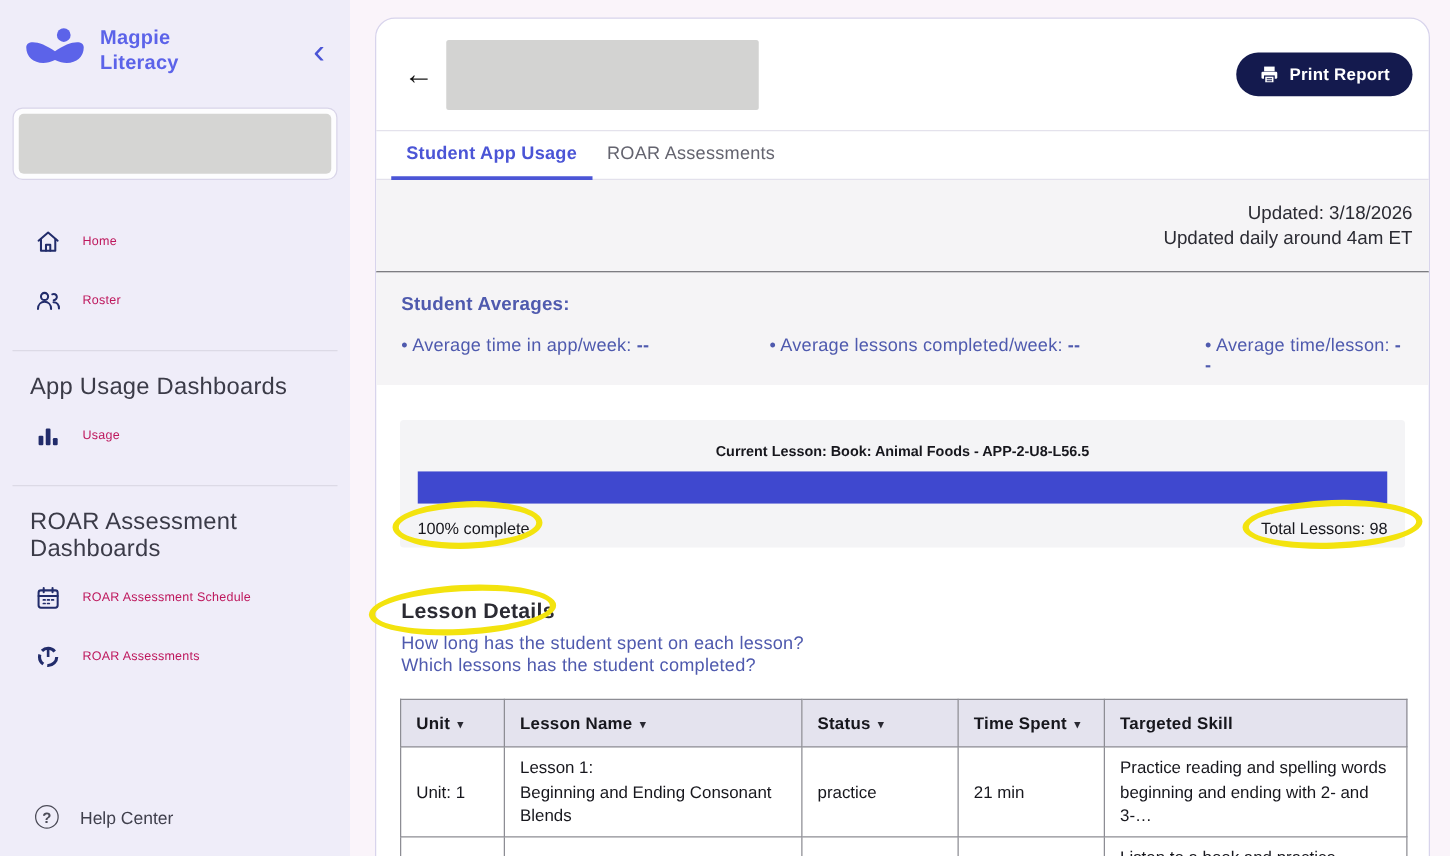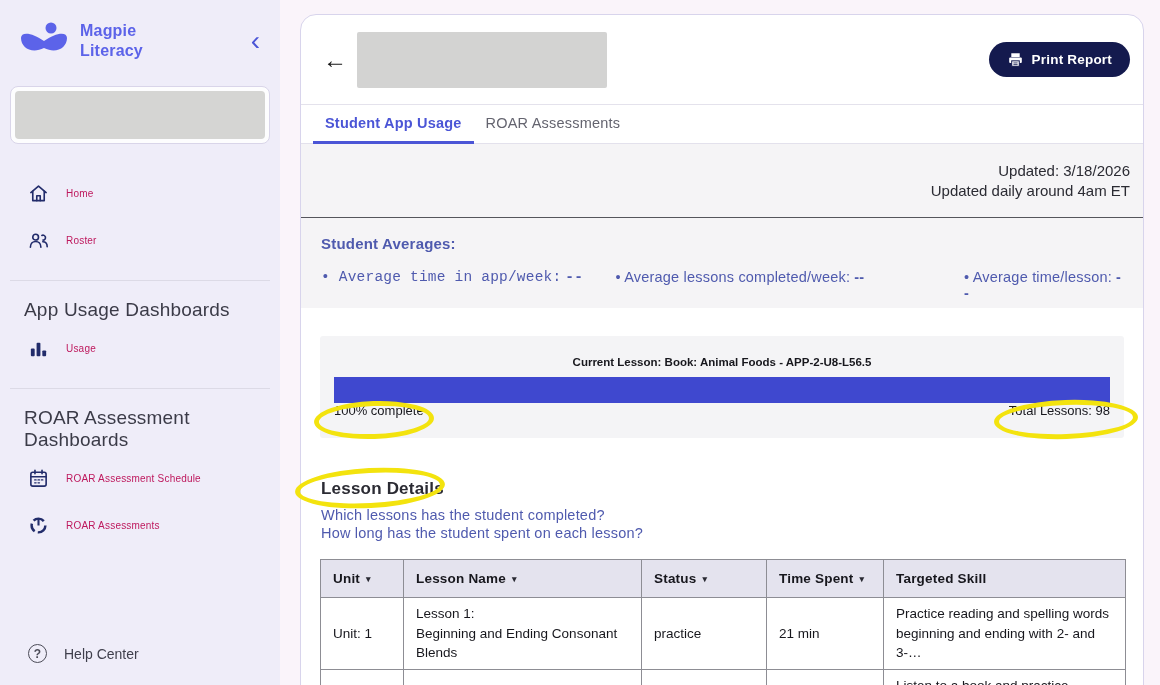--- a/index.html
+++ b/index.html
@@ -46,29 +46,29 @@
   .tab.active { color:#4b55d6; font-weight:700; border-bottom-color:#4b55d6; }
 
   .updated-strip { height:74px; background:#f5f4f6; border-bottom:1px solid #55555c;
     display:flex; flex-direction:column; justify-content:center; align-items:flex-end; padding-right:13px; }
   .updated-strip div { font-size:15px; color:#2b2b33; line-height:20px; }
 
   .averages-strip { height:90px; background:#f5f4f6; padding:17px 20px 0; }
   .avg-title { color:#4f5aae; font-size:15px; font-weight:700; letter-spacing:.2px; }
   .avg-items { display:flex; margin-top:17px; }
   .avg-item { font-size:14.5px; color:#4f5aae; letter-spacing:.2px; }
-  .avg-item:nth-child(1){ width:300px;font-family:Liberation Mono, monospace; }
+  .avg-item:nth-child(1){ width:300px; }
   .avg-item:nth-child(2){ width:355px; }
   .avg-item .avg-val { font-weight:700; margin-left:4px; }
 
   .progress-card { margin:28px 19px 0; height:102px; background:#f4f4f6; border-radius:3px; padding:20px 14px 0; }
   .progress-title { text-align:center; font-size:11.5px; font-weight:700; color:#17171d; }
   .progress-track { margin-top:9px; height:26px; background:#e2e2e6; overflow:hidden; }
   .progress-fill { height:100%; background:#3f48cf; }
-  .progress-labels { display:flex; justify-content:space-between; font-size:13px; color:#17171d;text-align:right; }
+  .progress-labels { display:flex; justify-content:space-between; margin-top:12px; font-size:13px; color:#17171d;text-align:right; }
 
   .ld-title { margin:41px 0 0 20px; font-size:17px; font-weight:700; color:#2b2b33; letter-spacing:.2px; }
   .ld-questions { margin:7px 0 0 20px; }
   .ld-questions div { font-size:14.5px; color:#4f5aae; line-height:18px; letter-spacing:.2px; }
 
   table.lessons { margin:17px 19px 0; border-collapse:collapse; table-layout:fixed; width:805px; }
   .lessons th, .lessons td { border:1px solid #8d8d94; font-size:13.5px; color:#17171d; text-align:left; }
   .lessons th { background:#e4e3ee; font-weight:700; padding:10px 12px; height:38px; letter-spacing:.2px; }
   .lessons td { padding:6px 12px; height:47px; vertical-align:middle; background:#fff; line-height:1.45; }
   .sort-caret { font-size:9px; margin-left:6px; color:#2a2a33; vertical-align:1px; cursor:pointer; }
@@ -226,22 +226,22 @@
         <div class="progress-fill" style="width: 100%;"></div>
       </div>
       <div class="progress-labels">
         <span>100% complete</span>
         <span>Total Lessons: 98</span>
       </div>
     </div>
 
     <div class="ld-title">Lesson Details</div>
     <div class="ld-questions">
+      <div>How long has the student spent on each lesson?</div>
       <div>Which lessons has the student completed?</div>
-      <div>How long has the student spent on each lesson?</div>
     </div>
 
     <table class="lessons">
       <colgroup>
           <col style="width:83px">
           <col style="width:238px">
           <col style="width:125px">
           <col style="width:117px">
           <col style="width:242px">
         </colgroup>

